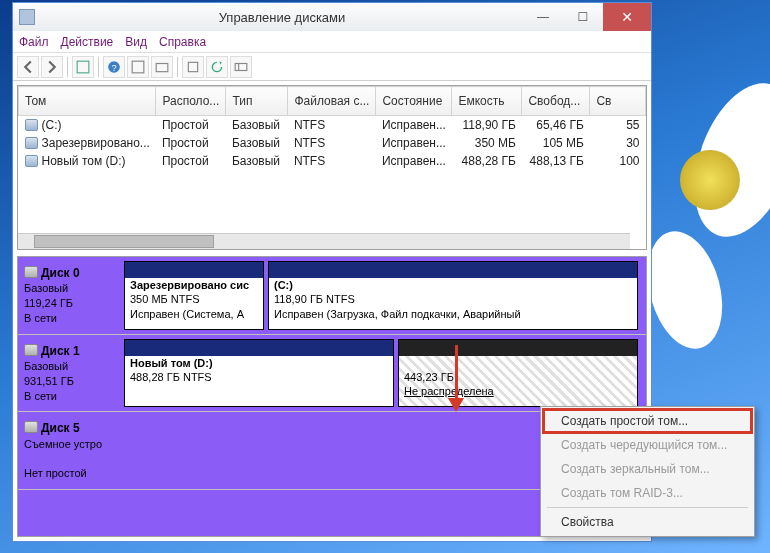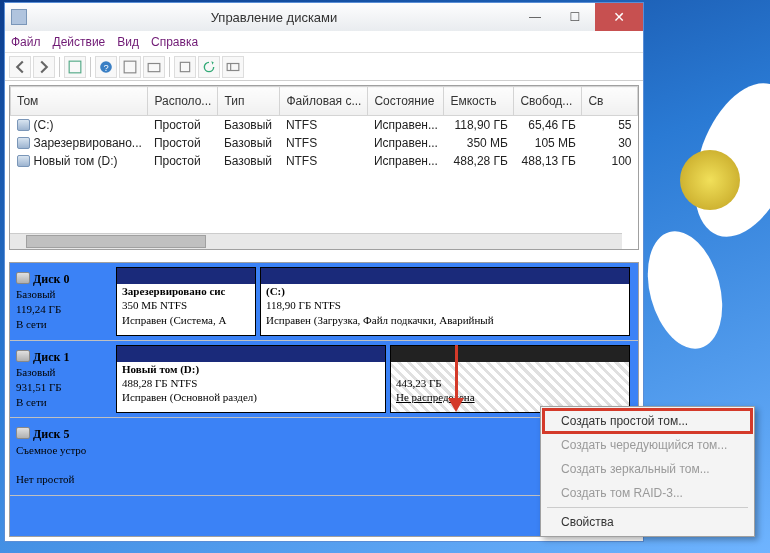--- a/index.html
+++ b/index.html
@@ -12,21 +12,21 @@
   overflow: hidden;
   position: relative;
 }
 .wallpaper { position:absolute; inset:0; background:linear-gradient(160deg,#0b3c8c 0%,#2a7ad4 45%,#6fb4ff 100%); }
 .petal { position:absolute; background:#fff; border-radius:50%; }
 .p1{width:90px;height:160px;right:-20px;top:80px;transform:rotate(20deg);}
 .p2{width:70px;height:120px;right:50px;top:230px;transform:rotate(-15deg);}
 .center{position:absolute;width:60px;height:60px;right:30px;top:150px;border-radius:50%;background:radial-gradient(#f1e05a,#c0a020);}
 .window {
   position: absolute;
-  left: 4px; top: 2px;
+  left: 12px; top: 2px;
   width: 640px; height: 540px;
   background: #fff;
   border: 1px solid #5a8ed6;
   display: flex; flex-direction: column;
 }
 .titlebar {
   height: 28px;
   background: linear-gradient(#fdfdfe,#e9ecef);
   display: flex; align-items: center;
   padding: 0 0 0 6px;
@@ -42,21 +42,21 @@
 .tbtn{width:22px;height:22px;border:1px solid #ddd;display:flex;align-items:center;justify-content:center;font-size:11px;color:#555;background:#f8f8f8;}
 .tbtn svg{width:14px;height:14px;}
 .sep{width:1px;height:20px;background:#ccc;margin:0 2px;}
 .content{flex:1;display:flex;flex-direction:column;padding:4px;overflow:hidden;}
 .table-wrap{border:1px solid #a0a0a0;height:165px;overflow:hidden;background:#fff;position:relative;}
 table{width:100%;border-collapse:collapse;font-size:12px;}
 th{background:linear-gradient(#fdfdfd,#f0f0f0);border:1px solid #d4d4d4;text-align:left;padding:7px 6px;font-weight:normal;color:#333;white-space:nowrap;}
 td{padding:2px 6px;white-space:nowrap;color:#222;}
 td.right{text-align:right;}
 .vol-icon{display:inline-block;width:13px;height:12px;background:linear-gradient(#d8e4f0,#9db4d0);border:1px solid #7a96b8;border-radius:2px;margin-right:4px;vertical-align:-2px;}
-.disks{flex:1;border:1px solid #a0a0a0;margin-top:12px;overflow:auto;background:#3b82f6;display:flex;flex-direction:column;font-family:Liberation Serif, serif;}
+.disks{flex:1;border:1px solid #a0a0a0;margin-top:6px;overflow:auto;background:#8b5cf6;display:flex;flex-direction:column;}
 .disk-row{display:flex;border-bottom:1px solid #c0c0c0;min-height:76px;padding:4px;}
 .disk-info{width:102px;padding:4px 2px;font-size:11px;line-height:1.35;}
 .disk-info b{font-size:12px;}
 .disk-icon{display:inline-block;width:14px;height:12px;background:linear-gradient(#e0e0e0,#b0b0b0);border:1px solid #888;border-radius:2px;margin-right:3px;vertical-align:-1px;}
 .parts{flex:1;display:flex;gap:0;}
 .part{border:1px solid #000;margin-right:4px;display:flex;flex-direction:column;font-size:11px;overflow:hidden;}
 .part-head{height:16px;background:#1a2a7a;}
 .part-head.unalloc{background:#222;}
 .part-body{padding:0 5px;line-height:1.3;background:#fff;flex:1;}
 .part-body.hatch{background:repeating-linear-gradient(45deg,#fff,#fff 4px,#e0e0e0 4px,#e0e0e0 7px);}
@@ -249,21 +249,20 @@
           <span>Базовый</span><br>
           <span>931,51 ГБ</span><br>
           <span>В сети</span>
         </div>
         <div class="parts">
           <div class="part" style="width:270px">
             <div class="part-head"></div>
             <div class="part-body">
               <b>Новый том  (D:)</b><br>
               <span>488,28 ГБ NTFS</span><br>
-              <span>Исправен (Основной раздел)</span>
             </div>
           </div>
           <div class="part" style="flex:1">
             <div class="part-head unalloc"></div>
             <div class="part-body hatch">
               <br>
               <span>443,23 ГБ</span><br>
               <span style="text-decoration:underline">Не распределена</span>
             </div>
           </div>

